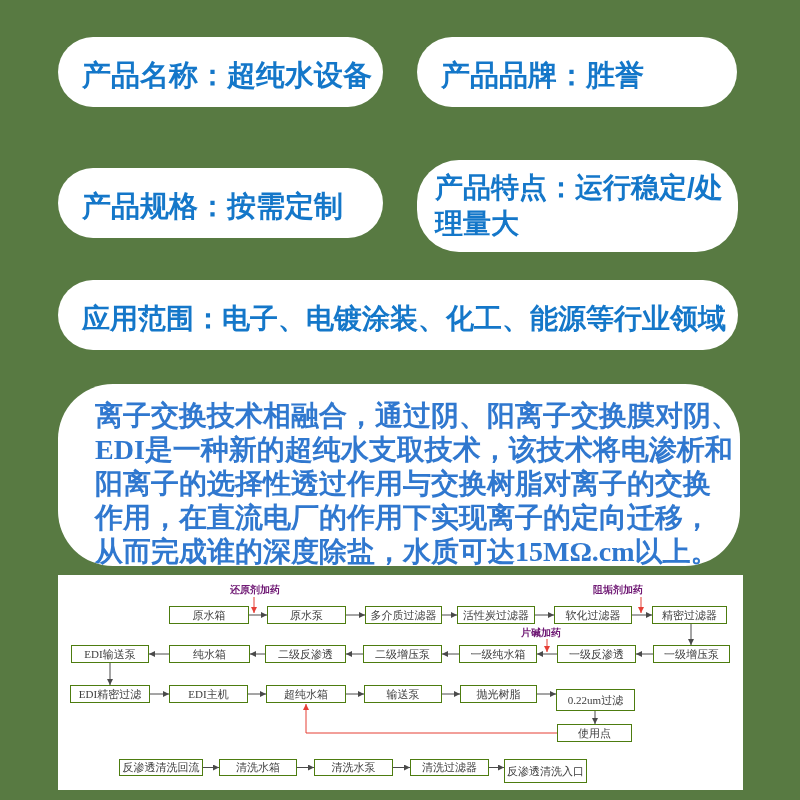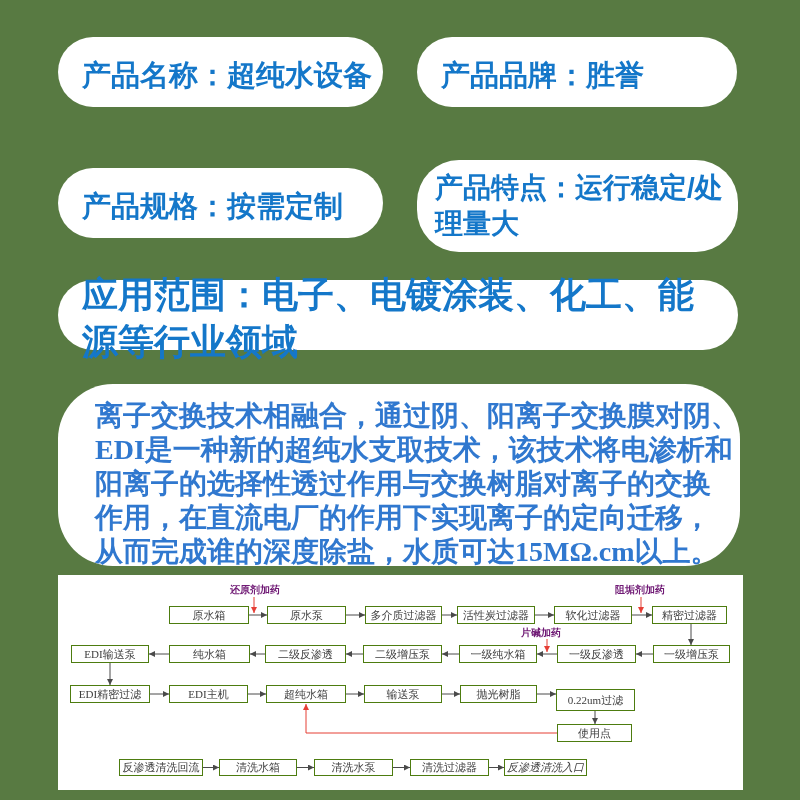--- a/index.html
+++ b/index.html
@@ -10,21 +10,21 @@
     position:absolute;background:#ffffff;border-radius:40px;
     color:#1477c9;font-weight:bold;font-size:29px;
     font-family:"Liberation Sans",sans-serif;
     display:flex;align-items:center;box-sizing:border-box;
     padding:8px 10px 0 24px;line-height:1.3;
   }
   .pill-name {left:58px; top:37px; width:325px;height:70px;}
   .pill-brand{left:417px;top:37px; width:320px;height:70px;}
   .pill-spec {left:58px; top:168px;width:325px;height:70px;}
   .pill-feat {left:417px;top:160px;width:321px;height:92px;font-size:28px;padding:0 4px 0 18px;border-radius:42px;}
-  .pill-scope{left:58px; top:280px;width:680px;height:70px;font-size:36px;}
+  .pill-scope{left:58px; top:280px;width:680px;height:70px;font-size:28px;}
 
   .desc{
     position:absolute;left:58px;top:384px;width:682px;height:182px;
     background:#ffffff;border-radius:55px;box-sizing:border-box;
     padding:15px 0 0 37px;overflow:hidden;
     color:#3078cf;font-size:28px;line-height:34px;
     font-family:"Liberation Serif",serif;font-weight:bold;
   }
   .desc div{white-space:nowrap;}
 
@@ -96,21 +96,21 @@
         <line x1="431" y1="192.5" x2="446" y2="192.5" stroke="#4a4a4a" stroke-width="1" marker-end="url(#ab)"></line>
         <line x1="633" y1="49" x2="633" y2="70" stroke="#4a4a4a" stroke-width="1" marker-end="url(#ab)"></line>
         <line x1="52" y1="88" x2="52" y2="110" stroke="#4a4a4a" stroke-width="1" marker-end="url(#ab)"></line>
         <line x1="537" y1="128" x2="537" y2="149" stroke="#4a4a4a" stroke-width="1" marker-end="url(#ab)"></line>
         <line x1="196" y1="22" x2="196" y2="38" stroke="#e53e35" stroke-width="1" marker-end="url(#ar)"></line>
         <line x1="583" y1="22" x2="583" y2="38" stroke="#e53e35" stroke-width="1" marker-end="url(#ar)"></line>
         <line x1="489" y1="64" x2="489" y2="77" stroke="#e53e35" stroke-width="1" marker-end="url(#ar)"></line>
         <path d="M499,158 L248,158 L248,129" fill="none" stroke="#e53e35" stroke-width="1" marker-end="url(#ar)"></path>
       </svg>
     <span class="fnote" style="left:197px;top:8px;">还原剂加药</span>
-    <span class="fnote" style="left:582px;top:8px;">阻垢剂加药</span>
+    <span class="fnote" style="left:560px;top:8px;">阻垢剂加药</span>
     <span class="fnote" style="left:483px;top:51px;">片碱加药</span>
   <div class="fbox" style="left: 111px; top: 31px; width: 80px; height: 18px;">原水箱</div>
       <div class="fbox" style="left: 209px; top: 31px; width: 79px; height: 18px;">原水泵</div>
       <div class="fbox" style="left: 307px; top: 31px; width: 77px; height: 18px;">多介质过滤器</div>
       <div class="fbox" style="left: 399px; top: 31px; width: 78px; height: 18px;">活性炭过滤器</div>
       <div class="fbox" style="left: 496px; top: 31px; width: 78px; height: 18px;">软化过滤器</div>
       <div class="fbox" style="left: 594px; top: 31px; width: 75px; height: 18px;">精密过滤器</div>
       <div class="fbox" style="left: 13px; top: 70px; width: 78px; height: 18px;">EDI输送泵</div>
       <div class="fbox" style="left: 111px; top: 70px; width: 81px; height: 18px;">纯水箱</div>
       <div class="fbox" style="left: 207px; top: 70px; width: 81px; height: 18px;">二级反渗透</div>
@@ -122,16 +122,16 @@
       <div class="fbox" style="left: 111px; top: 110px; width: 79px; height: 18px;">EDI主机</div>
       <div class="fbox" style="left: 208px; top: 110px; width: 80px; height: 18px;">超纯水箱</div>
       <div class="fbox" style="left: 306px; top: 110px; width: 78px; height: 18px;">输送泵</div>
       <div class="fbox" style="left: 402px; top: 110px; width: 77px; height: 18px;">抛光树脂</div>
       <div class="fbox" style="left: 498px; top: 114px; width: 79px; height: 22px;">0.22um过滤</div>
       <div class="fbox" style="left: 499px; top: 149px; width: 75px; height: 18px;">使用点</div>
       <div class="fbox" style="left: 61px; top: 184px; width: 84px; height: 17px;">反渗透清洗回流</div>
       <div class="fbox" style="left: 161px; top: 184px; width: 78px; height: 17px;">清洗水箱</div>
       <div class="fbox" style="left: 256px; top: 184px; width: 79px; height: 17px;">清洗水泵</div>
       <div class="fbox" style="left: 352px; top: 184px; width: 79px; height: 17px;">清洗过滤器</div>
-      <div class="fbox" style="left: 446px; top: 184px; width: 83px; height: 17px; font-style: italic;">反渗透清洗入口</div>
+      <div class="fbox" style="left: 446px; top: 184px; width: 83px; height: 24px;">反渗透清洗入口</div>
     </div>
 
 </div>
 
 </body></html>

